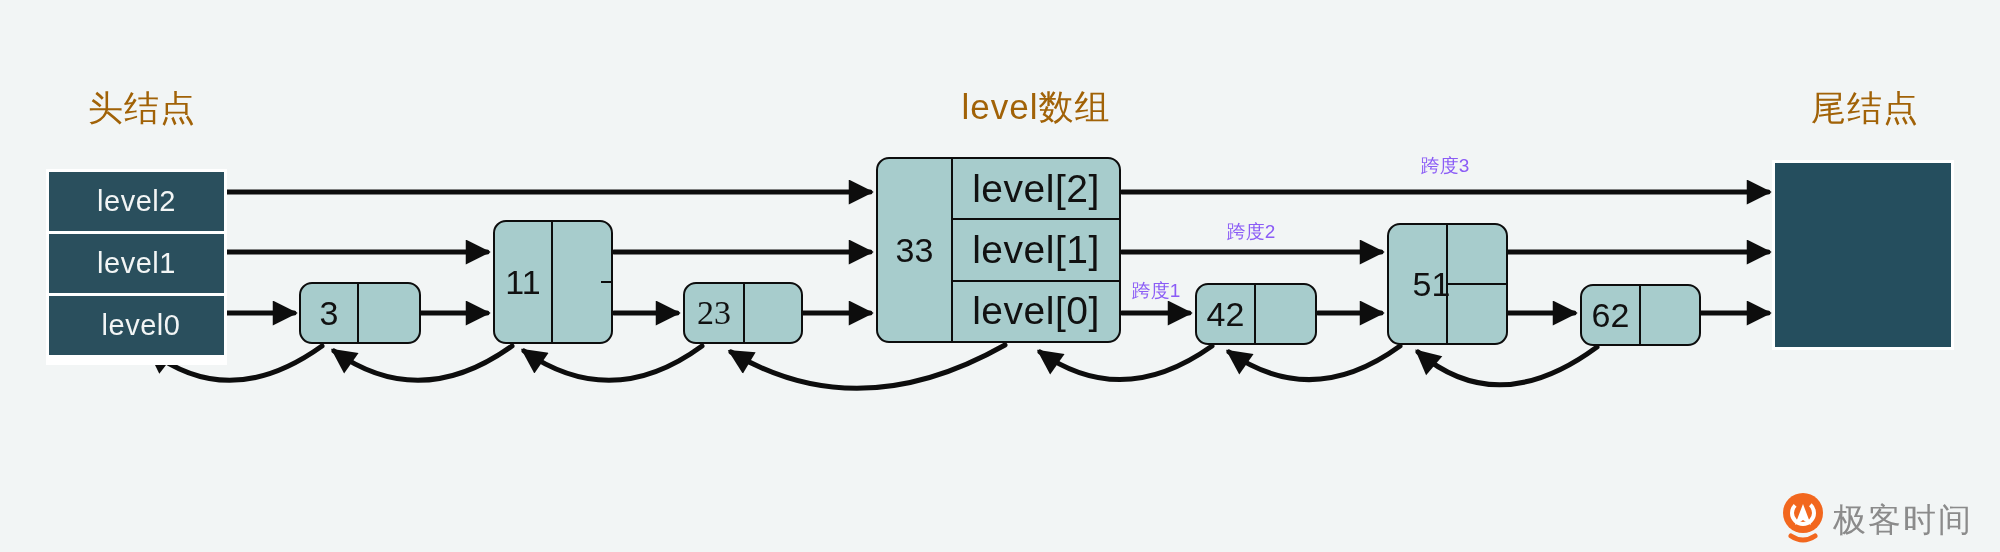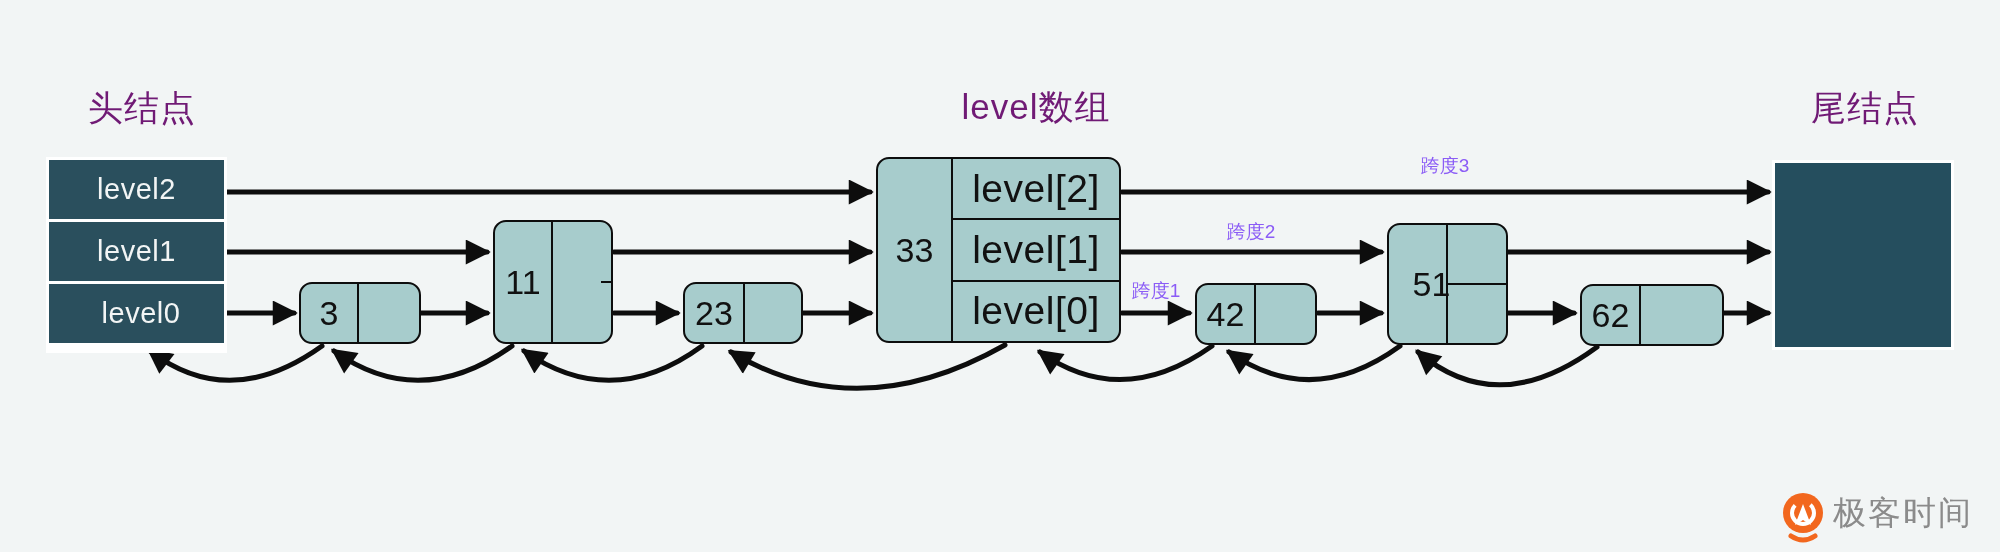--- a/index.html
+++ b/index.html
@@ -3,25 +3,25 @@
 <meta charset="utf-8">
 <style>
   * { box-sizing: border-box; margin: 0; padding: 0; }
   html,body { background:#e8ebeb; }
   body { font-family:"Liberation Sans","DejaVu Sans",sans-serif; }
   #canvas {
     position:relative; width:2000px; height:552px;
     background:#f2f5f5; overflow:hidden;
   }
   .toplabel {
-    position:absolute; font-size:35px; color:#701a75; text-align:center;
+    position:absolute; font-size:35px; color:#a16207; text-align:center;
     letter-spacing:1px; white-space:nowrap;
   }
   
-  .headbox { position:absolute; left:46px; top:157px; width:181px; background:#fff; padding:3px; }
+  .headbox { position:absolute; left:46px; top:169px; width:181px; background:#fff; padding:3px; }
   .headrow {
     height:59px; background:#2a4f5d; color:#f2f5f5; font-size:29px;
     display:flex; align-items:center; justify-content:center; margin-bottom:3px;
     letter-spacing:0.5px;
   }
   .headrow:last-child { margin-bottom:7px;padding-left:9px; }
   
   .tailbox { position:absolute; left:1772px; top:160px; width:182px; height:190px; background:#fff; padding:3px; }
   .tailfill { width:100%; height:100%; background:#254e5e; }
   
@@ -40,21 +40,21 @@
     flex:1; display:flex; align-items:center; justify-content:center;
     font-size:39px; color:#111; letter-spacing:0.5px;
   }
   .lvlcell.divided { border-bottom:2.5px solid #0d0d0d; }
   .spanlabel {
     position:absolute; font-size:19px; color:#8b5cf6; text-align:center;
     width:110px; white-space:nowrap;
   }
   #arrows { position:absolute; left:0; top:0; pointer-events:none; }
   
-  .logo { position:absolute; left:1781px; top:491px; display:flex; align-items:flex-start; }
+  .logo { position:absolute; left:1781px; top:491px; display:flex; align-items:flex-end; }
   .logo-text { font-size:33px; color:#8b8b8b; margin-left:8px; letter-spacing:2px; white-space:nowrap; }
 </style>
 </head>
 <body>
 
 <div id="canvas">
 
   <svg id="arrows" width="2000" height="552" viewBox="0 0 2000 552">
     <defs>
       <marker id="ah" viewBox="0 0 10 10" refX="8.5" refY="5" markerWidth="6" markerHeight="5" orient="auto">
@@ -113,21 +113,21 @@
   </div>
 
   <div class="node" style="left:493px; top:220px; width:120px; height:124px;gap:48px;">
     <div class="vcell" style="width:58px;">11</div>
     <div class="rcol">
       <div class="rcell divided"></div>
       <div class="rcell"></div>
     </div>
   </div>
 
-  <div class="node" style="left:683px; top:282px; width:120px; height:62px;">
+  <div class="node" style="left:683px; top:282px; width:120px; height:62px;font-family:Liberation Serif, serif;">
     <div class="vcell" style="width:60px;">23</div>
     <div class="rcol">
         <div class="rcell"></div>
       </div>
   </div>
 
   <div class="node" style="left:876px; top:157px; width:245px; height:186px;">
     <div class="vcell" style="width:75px;">33</div>
     <div class="rcol">
       <div class="lvlcell divided">level[2]</div>
@@ -144,21 +144,21 @@
   </div>
 
   <div class="node" style="left:1387px; top:223px; width:121px; height:122px;">
     <div class="vcell" style="width:59px;padding-left:28px;">51</div>
     <div class="rcol">
       <div class="rcell divided"></div>
       <div class="rcell"></div>
     </div>
   </div>
 
-  <div class="node" style="left:1580px; top:284px; width:144px; height:62px;">
+  <div class="node" style="left:1580px; top:284px; width:121px; height:62px;">
     <div class="vcell" style="width:59px;">62</div>
     <div class="rcol">
         <div class="rcell"></div>
       </div>
   </div>
 
   <div class="spanlabel" style="left:1390px; top:153px;">跨度3</div>
   <div class="spanlabel" style="left:1196px; top:219px;">跨度2</div>
   <div class="spanlabel" style="left:1101px; top:278px;">跨度1</div>
 

